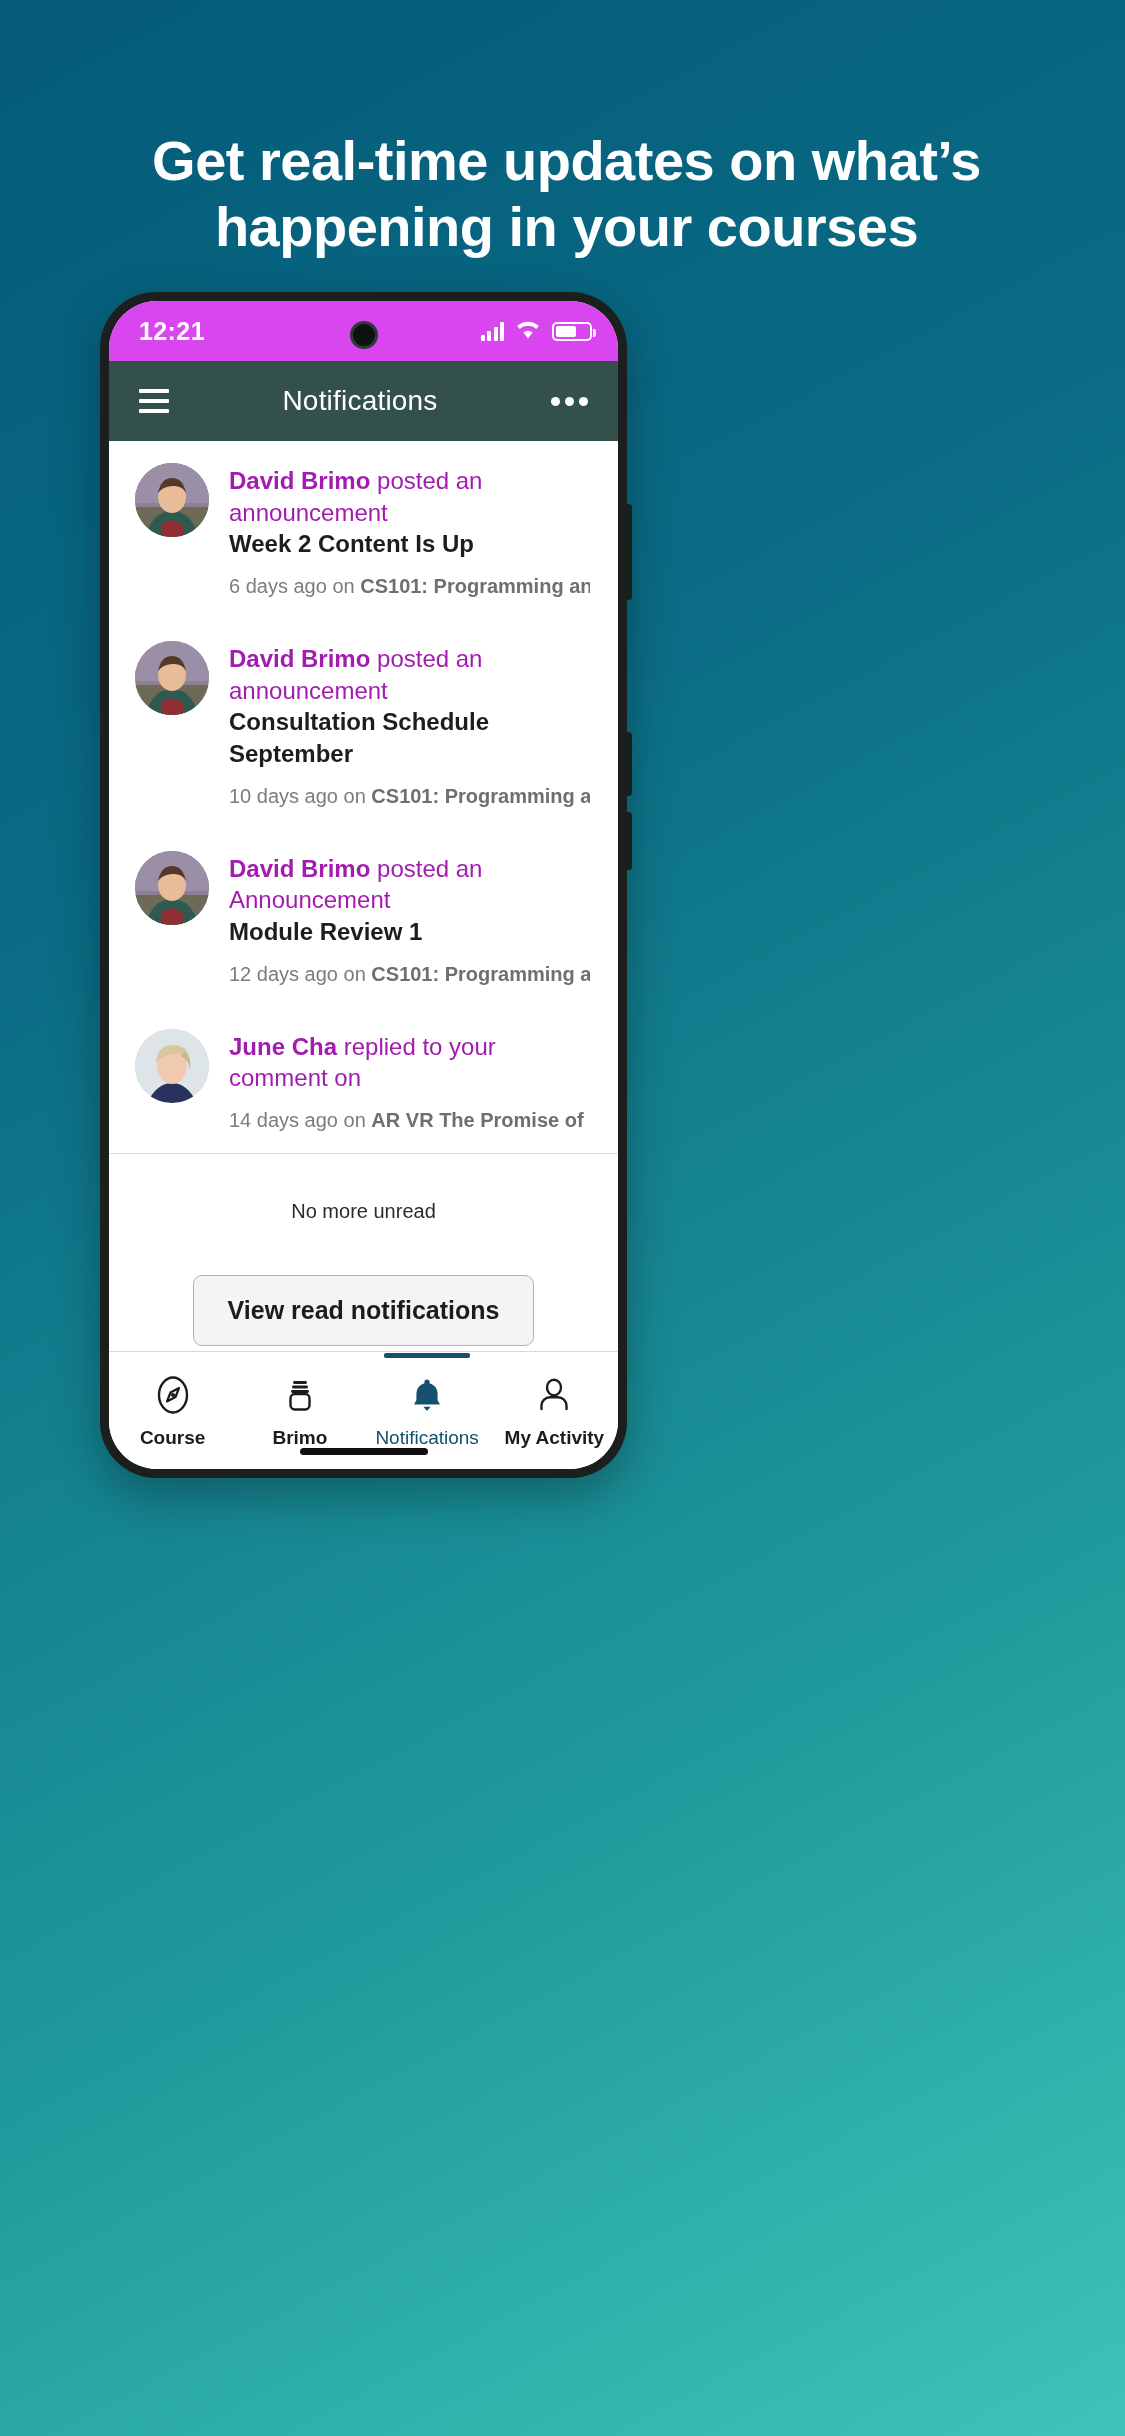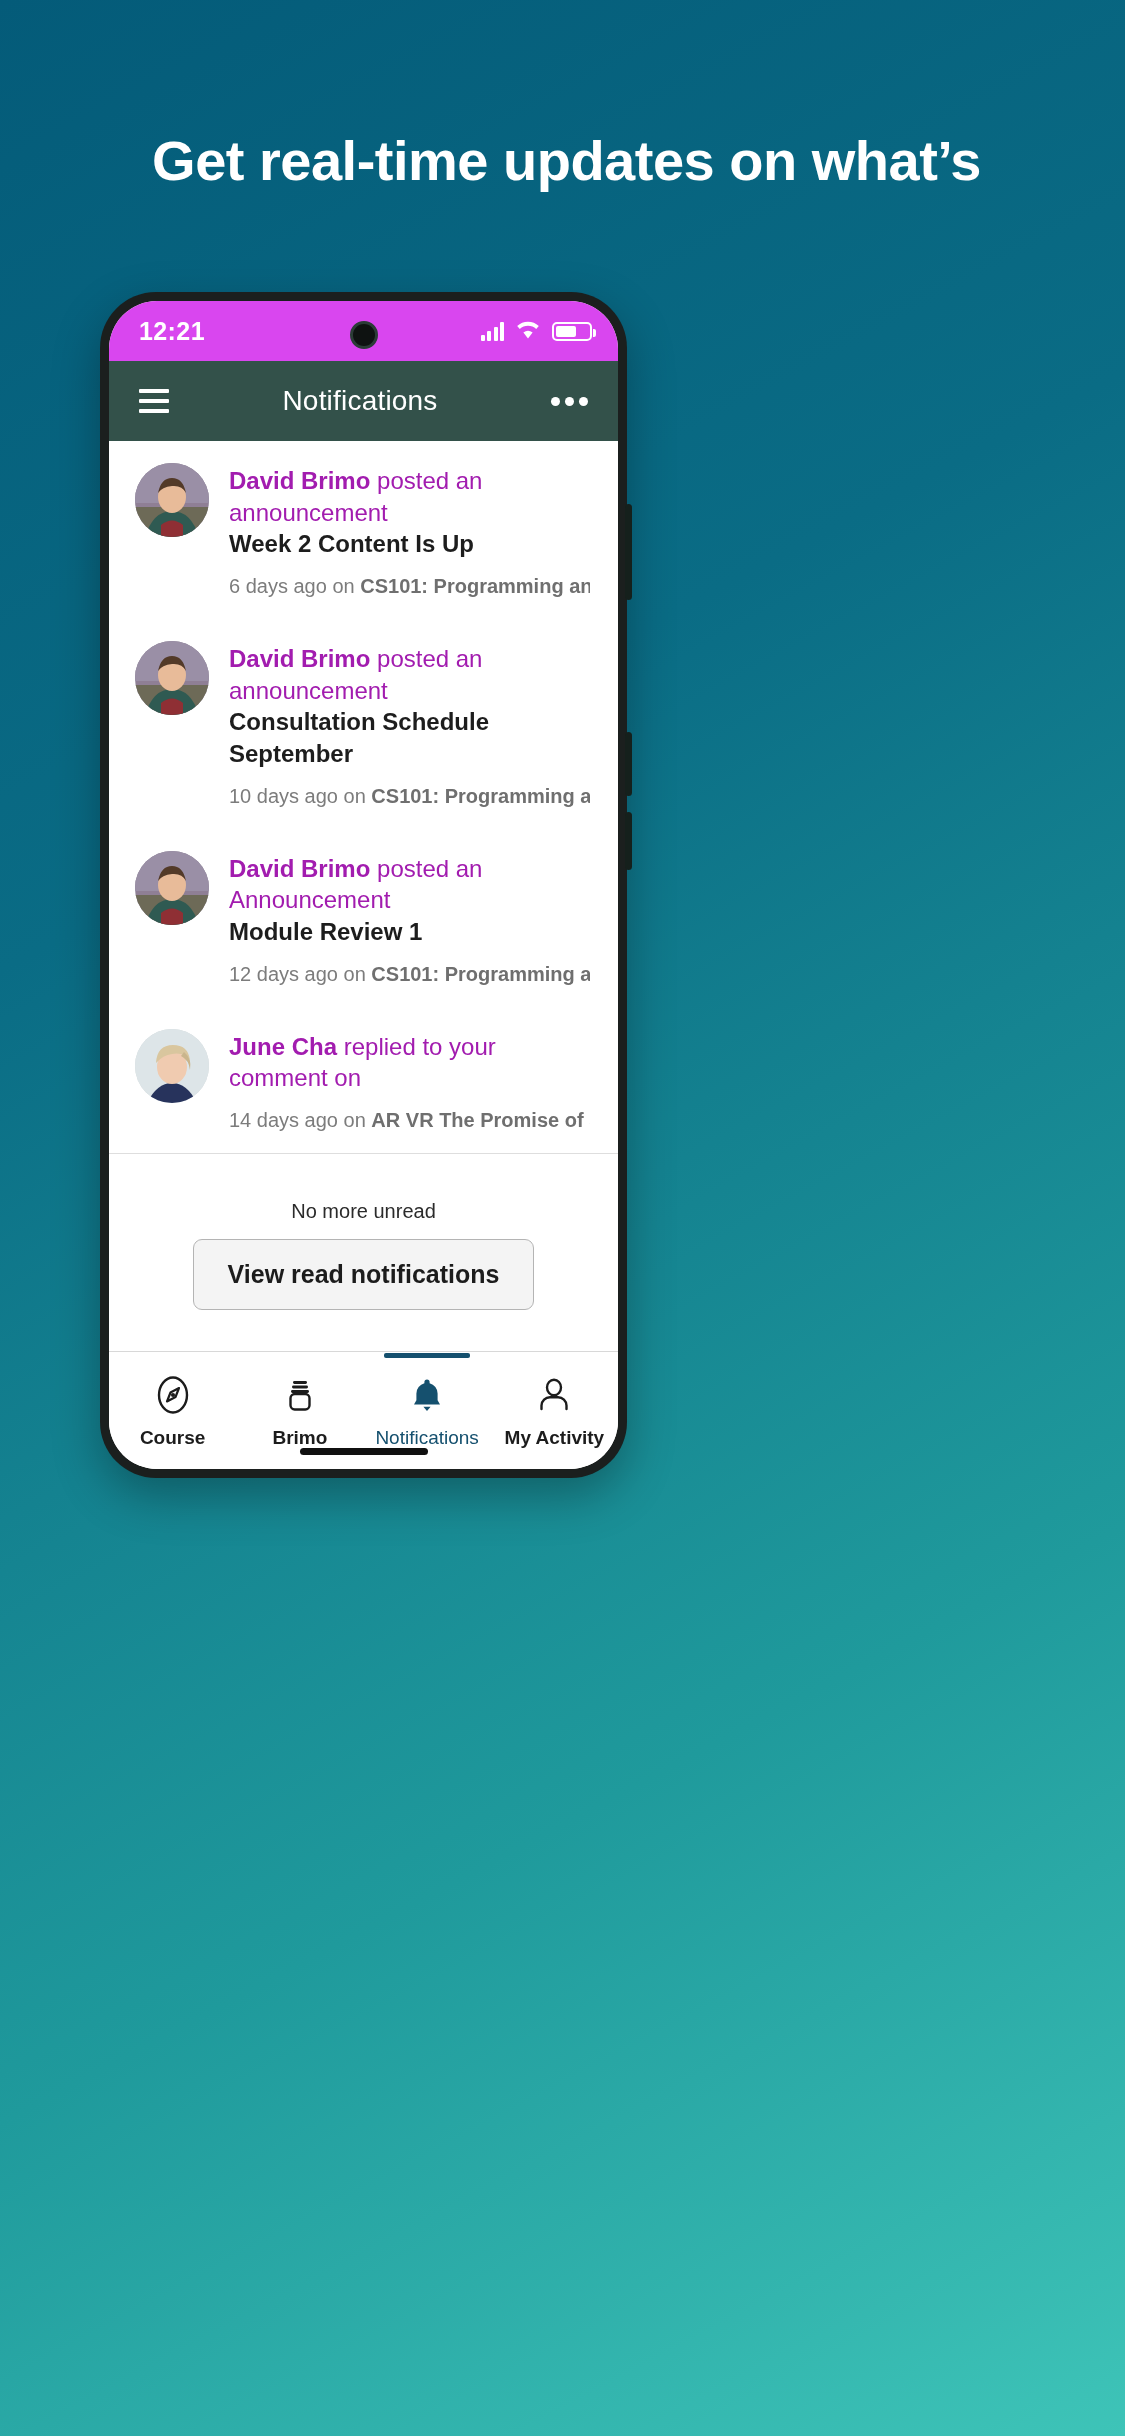--- a/index.html
+++ b/index.html
@@ -102,21 +102,21 @@
     white-space:nowrap; overflow:hidden;
   }
   .notif-meta b { font-weight:bold; color:#6f6f6f; }
 
   .divider { height:1px; background:#dedede; margin:0; }
 
   
   .empty { background:#fff; padding:46px 0 0; text-align:center; }
   .empty-text { font-size:20px; color:#2b2b2b; }
   .read-btn {
-    margin:16px auto 0; display:inline-block;
+    margin:52px auto 0; display:inline-block;
     font-size:25px; font-weight:bold; color:#1c1c1c;
     background:#f4f4f4; border:1.5px solid #b4b4b4; border-radius:9px;
     padding:20px 34px; cursor:pointer;
   }
 
   
   .tabbar {
     flex:0 0 auto; border-top:1px solid #d8d8d8; background:#fff;
     display:flex; height:118px; padding-top:2px;
   }
@@ -137,20 +137,21 @@
   .home-indicator {
     position:absolute; bottom:14px; left:50%; transform:translateX(-50%);
     width:128px; height:7px; border-radius:4px; background:#101010;
   }
 </style>
 </head>
 <body>
 
 <div class="headline">
   <div>Get real-time updates on what’s</div>
+  <div>happening in your courses</div>
 </div>
 
 <div class="phone">
   <div class="phone-side-btn btn-a"></div>
   <div class="phone-side-btn btn-b"></div>
   <div class="phone-side-btn btn-c"></div>
 
   <div class="screen">
 
     <div class="statusbar">

